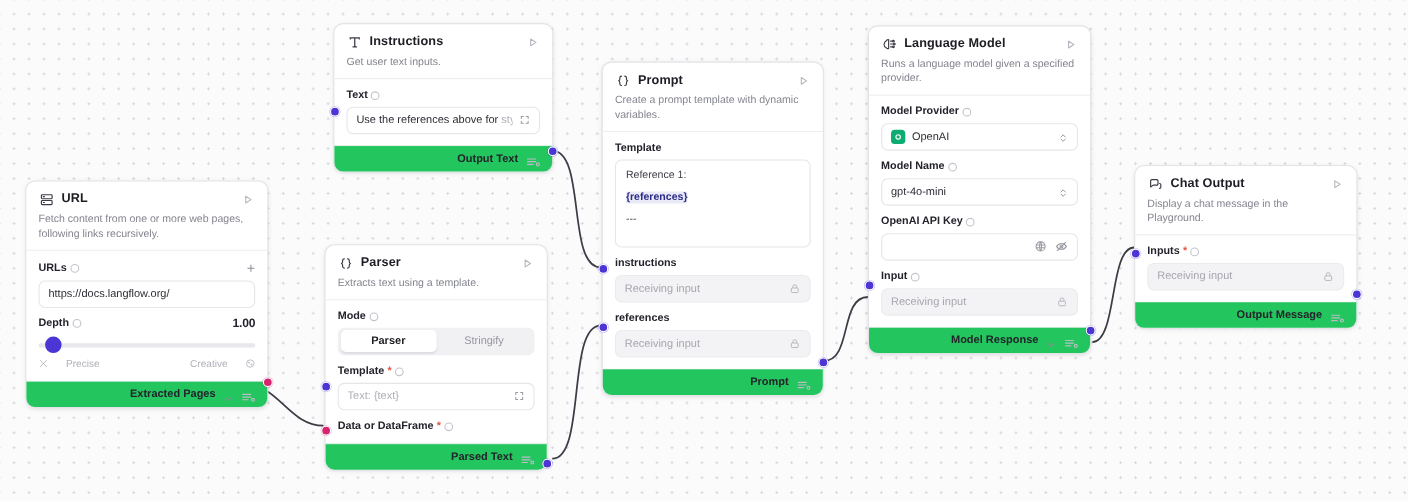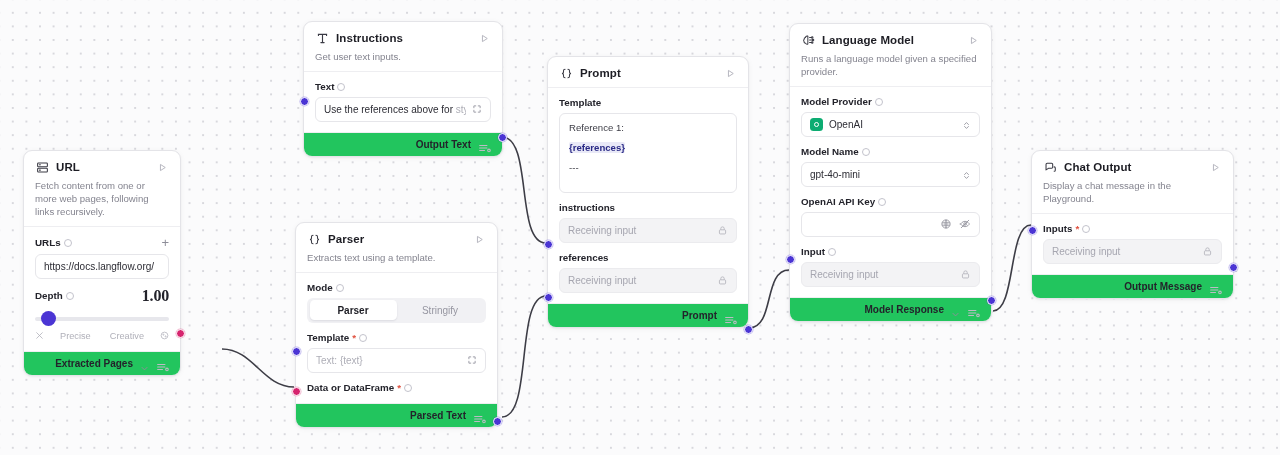--- a/index.html
+++ b/index.html
@@ -89,21 +89,21 @@
     position: absolute; width: 9px; height: 9px; border-radius: 50%;
     background: #4b35d4; border: 1.5px solid #fff; z-index: 6;
     box-shadow: 0 0 0 .5px rgba(75,53,212,.35);
   }
   .handle.pink { background: #d6246e; box-shadow: 0 0 0 .5px rgba(214,36,110,.35); }
   
   .slider-track { position: relative; height: 4px; background: #e7e7ec; border-radius: 3px; margin: 7px 0 5px 0; }
   .slider-knob { position: absolute; top: -6px; left: 6px; width: 15px; height: 15px; border-radius: 50%; background: #4b35d4; }
   .slider-ends { display:flex; justify-content: space-between; font-size: 9.2px; color: #b0b0b9; }
   .slider-ends span { display:flex; align-items:center; gap:16px; }
-  .mono { font-family: Liberation Serif, serif; font-size: 16px; color: #23232b; font-weight: bold; letter-spacing: -.2px;}
+  .mono { font-family: Liberation Sans, sans-serif; font-size: 11px; color: #23232b; font-weight: bold; letter-spacing: -.2px;}
   
   .toggle-group {
     background: #f1f1f4; border-radius: 6px; padding: 2.5px;
     display: flex; height: 25px;
   }
   .toggle-opt {
     flex: 1 1 50%; display:flex; align-items:center; justify-content:center;
     font-size: 10px; color: #9696a1; border-radius: 4.5px;
   }
   .toggle-opt.active { background:#fff; color:#1d1d24; font-weight: bold; box-shadow: 0 1px 2px rgba(16,16,40,.09); }
@@ -172,21 +172,21 @@
         <svg viewBox="0 0 16 12" width="13" height="10" fill="none" stroke="currentColor" stroke-width="1.3" stroke-linecap="round">
             <path d="M2 3h9M2 6h9M2 9h6"></path>
             <circle cx="13.5" cy="9" r="1.6"></circle>
           </svg>
       </span>
     </div>
     <span class="handle" style="left:-4.5px; top:75px;"></span>
     <span class="handle" style="right:-4.5px; top:111px;"></span>
   </div>
 
-  <div class="node" style="left:23px; top:150px; width:158px;">
+  <div class="node" style="left:23px; top:164px; width:221px;">
     <div class="node-head">
       <div class="head-row">
         <span class="head-icon">
           <svg viewBox="0 0 16 16" width="13" height="13" fill="none" stroke="currentColor" stroke-width="1.3">
             <rect x="2" y="2.5" width="12" height="4.5" rx="1"></rect>
               <rect x="2" y="9" width="12" height="4.5" rx="1"></rect>
               <path d="M4.2 4.7h1.2M4.2 11.2h1.2" stroke-linecap="round"></path>
           </svg>
         </span>
         <span class="node-title">URL</span>
@@ -322,20 +322,21 @@
             <path d="M9.8 2.8c1.4 0 1.9.6 1.9 1.7v1.6c0 1 .5 1.5 1.3 1.9-.8.4-1.3.9-1.3 1.9v1.6c0 1.1-.5 1.7-1.9 1.7"></path>
           </svg>
         </span>
         <span class="node-title">Prompt</span>
         <span class="play-btn">
           <svg viewBox="0 0 16 16" width="11" height="11" fill="none" stroke="currentColor" stroke-width="1.4" stroke-linejoin="round">
               <path d="M5 3.5 12 8l-7 4.5z"></path>
             </svg>
         </span>
       </div>
+      <div class="node-desc">Create a prompt template with dynamic variables.</div>
     </div>
     <div class="node-body">
       <div class="field-label">
         <span>Template</span>
       </div>
       <div class="textarea-box">
         <div style="margin-bottom:6px;">Reference 1:</div>
         <div style="margin-bottom:6px;"><span class="tok">{references}</span></div>
         <div style="margin-bottom:6px;">---</div>
 

